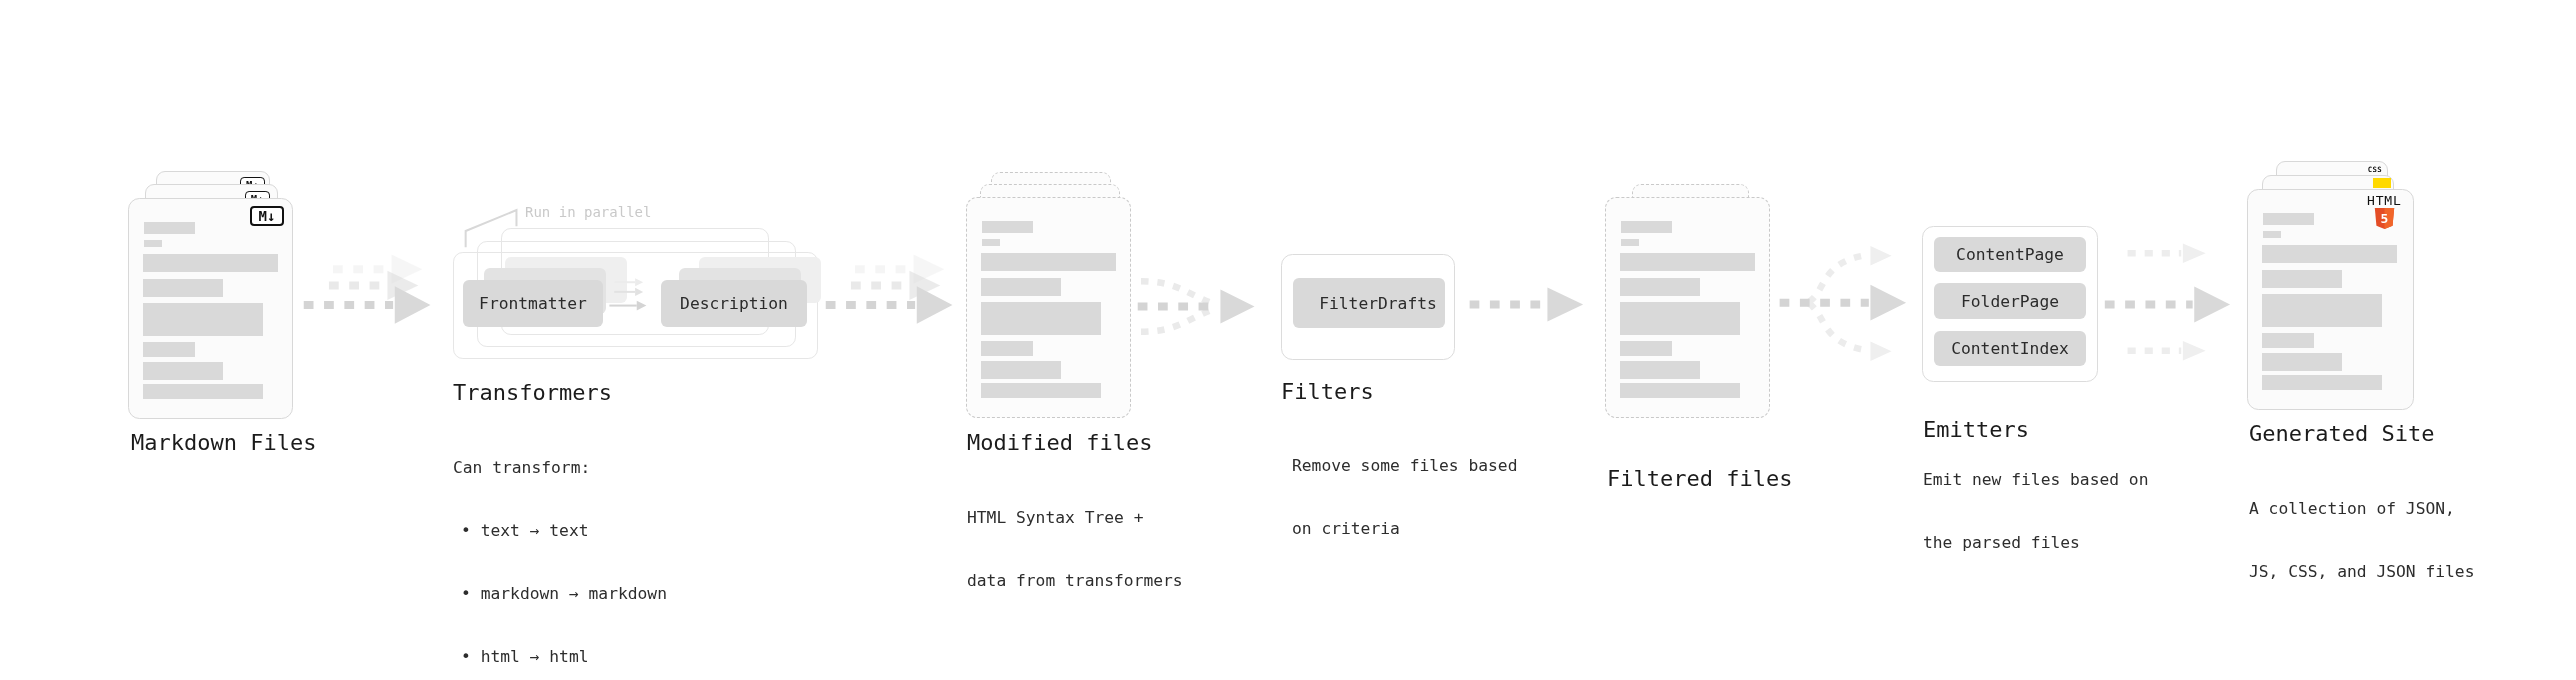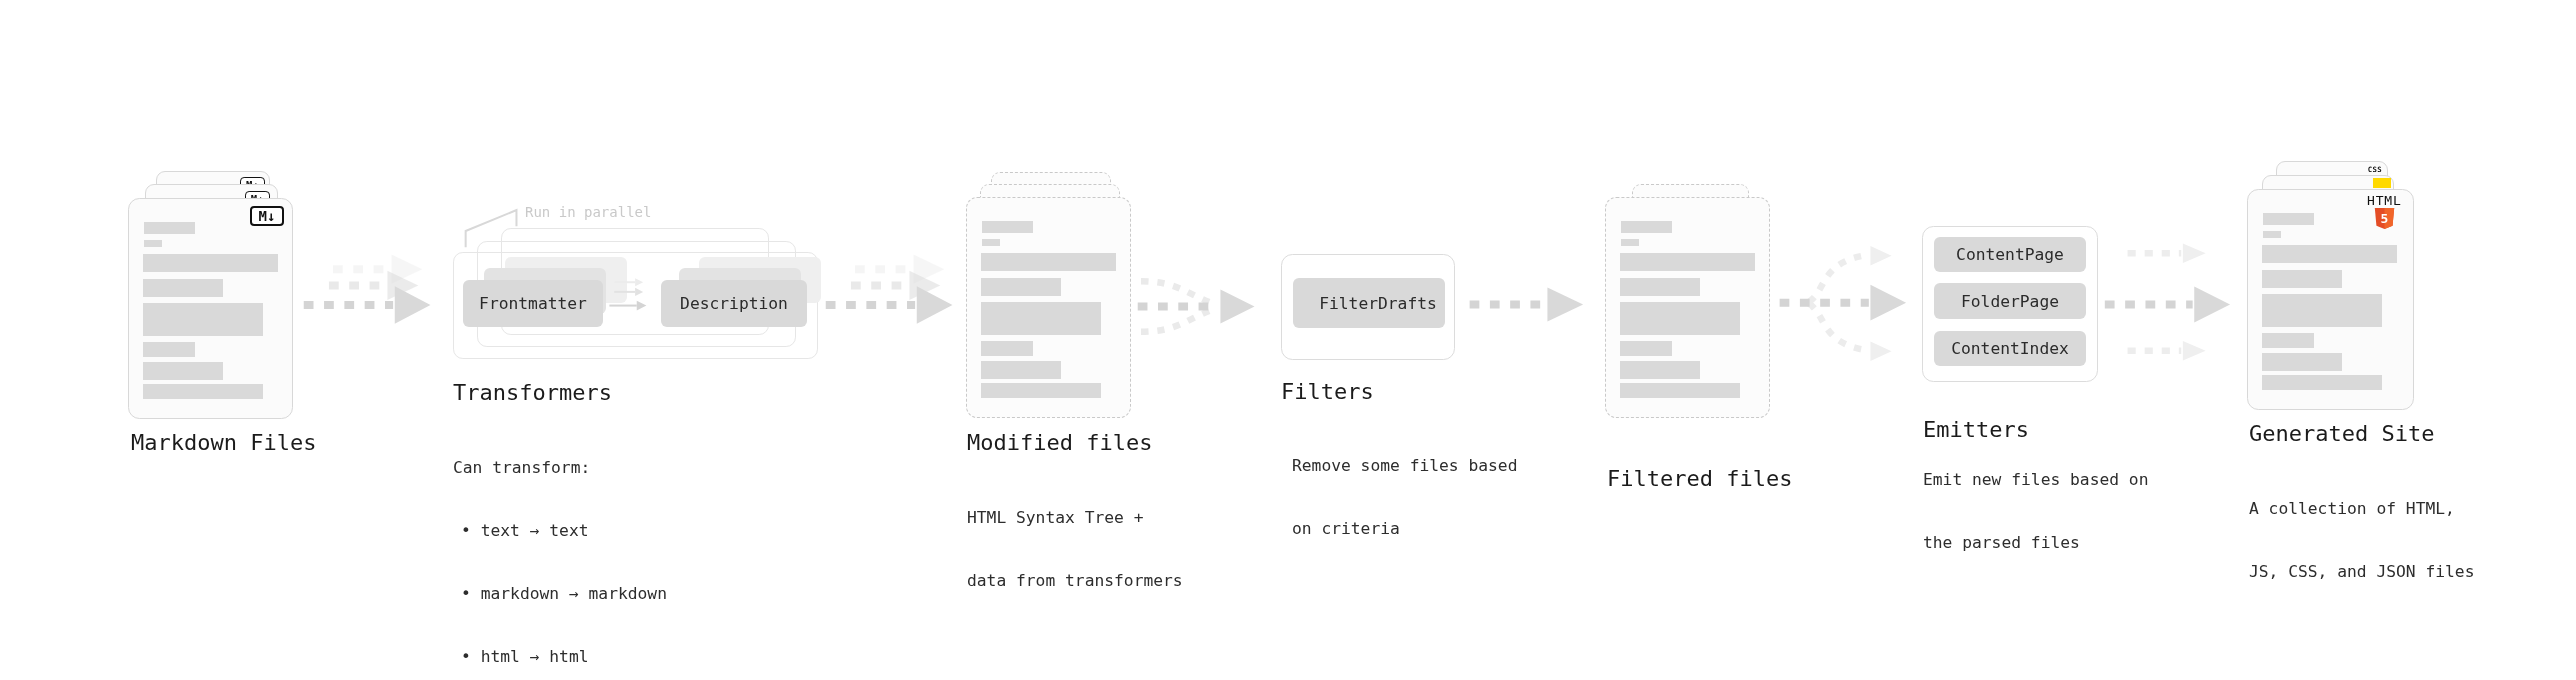--- a/index.html
+++ b/index.html
@@ -254,19 +254,19 @@
         <i class="ln l2"></i>
         <i class="ln l3"></i>
         <i class="ln l4"></i>
       <i class="ln l5"></i>
         <i class="ln l6"></i>
         <i class="ln l7"></i>
         <i class="ln l8"></i>
     </div>
     <div class="stage-label" style="left:2249px;top:421px;">Generated Site</div>
     <div class="stage-desc" style="left:2249px;top:456px;">
-      <div>A collection of HTML,</div>
+      <div>A collection of JSON,</div>
       <div>JS, CSS, and JSON files</div>
     </div>
   </div>
 
 </div>
 
 
 </body></html>

